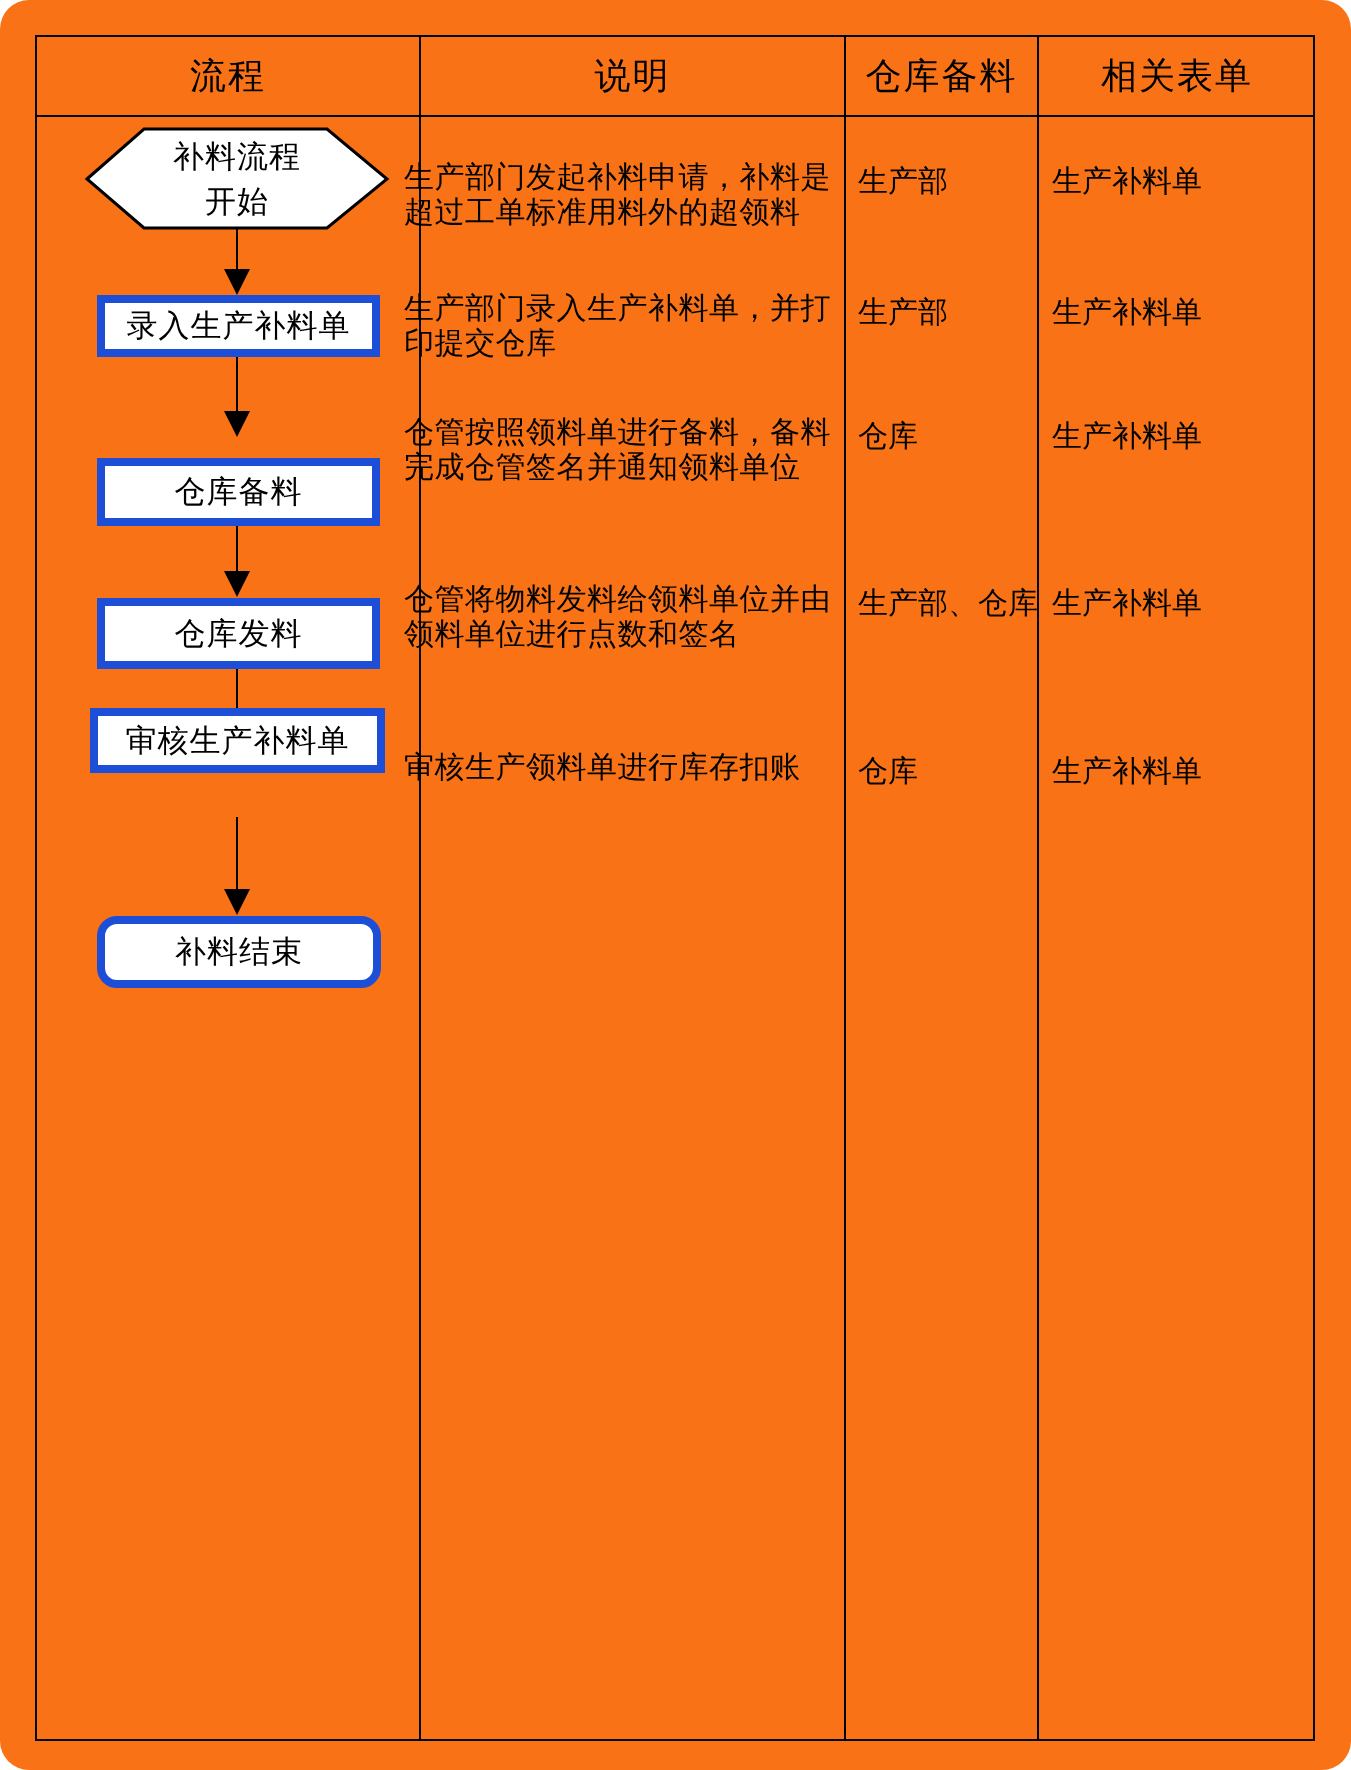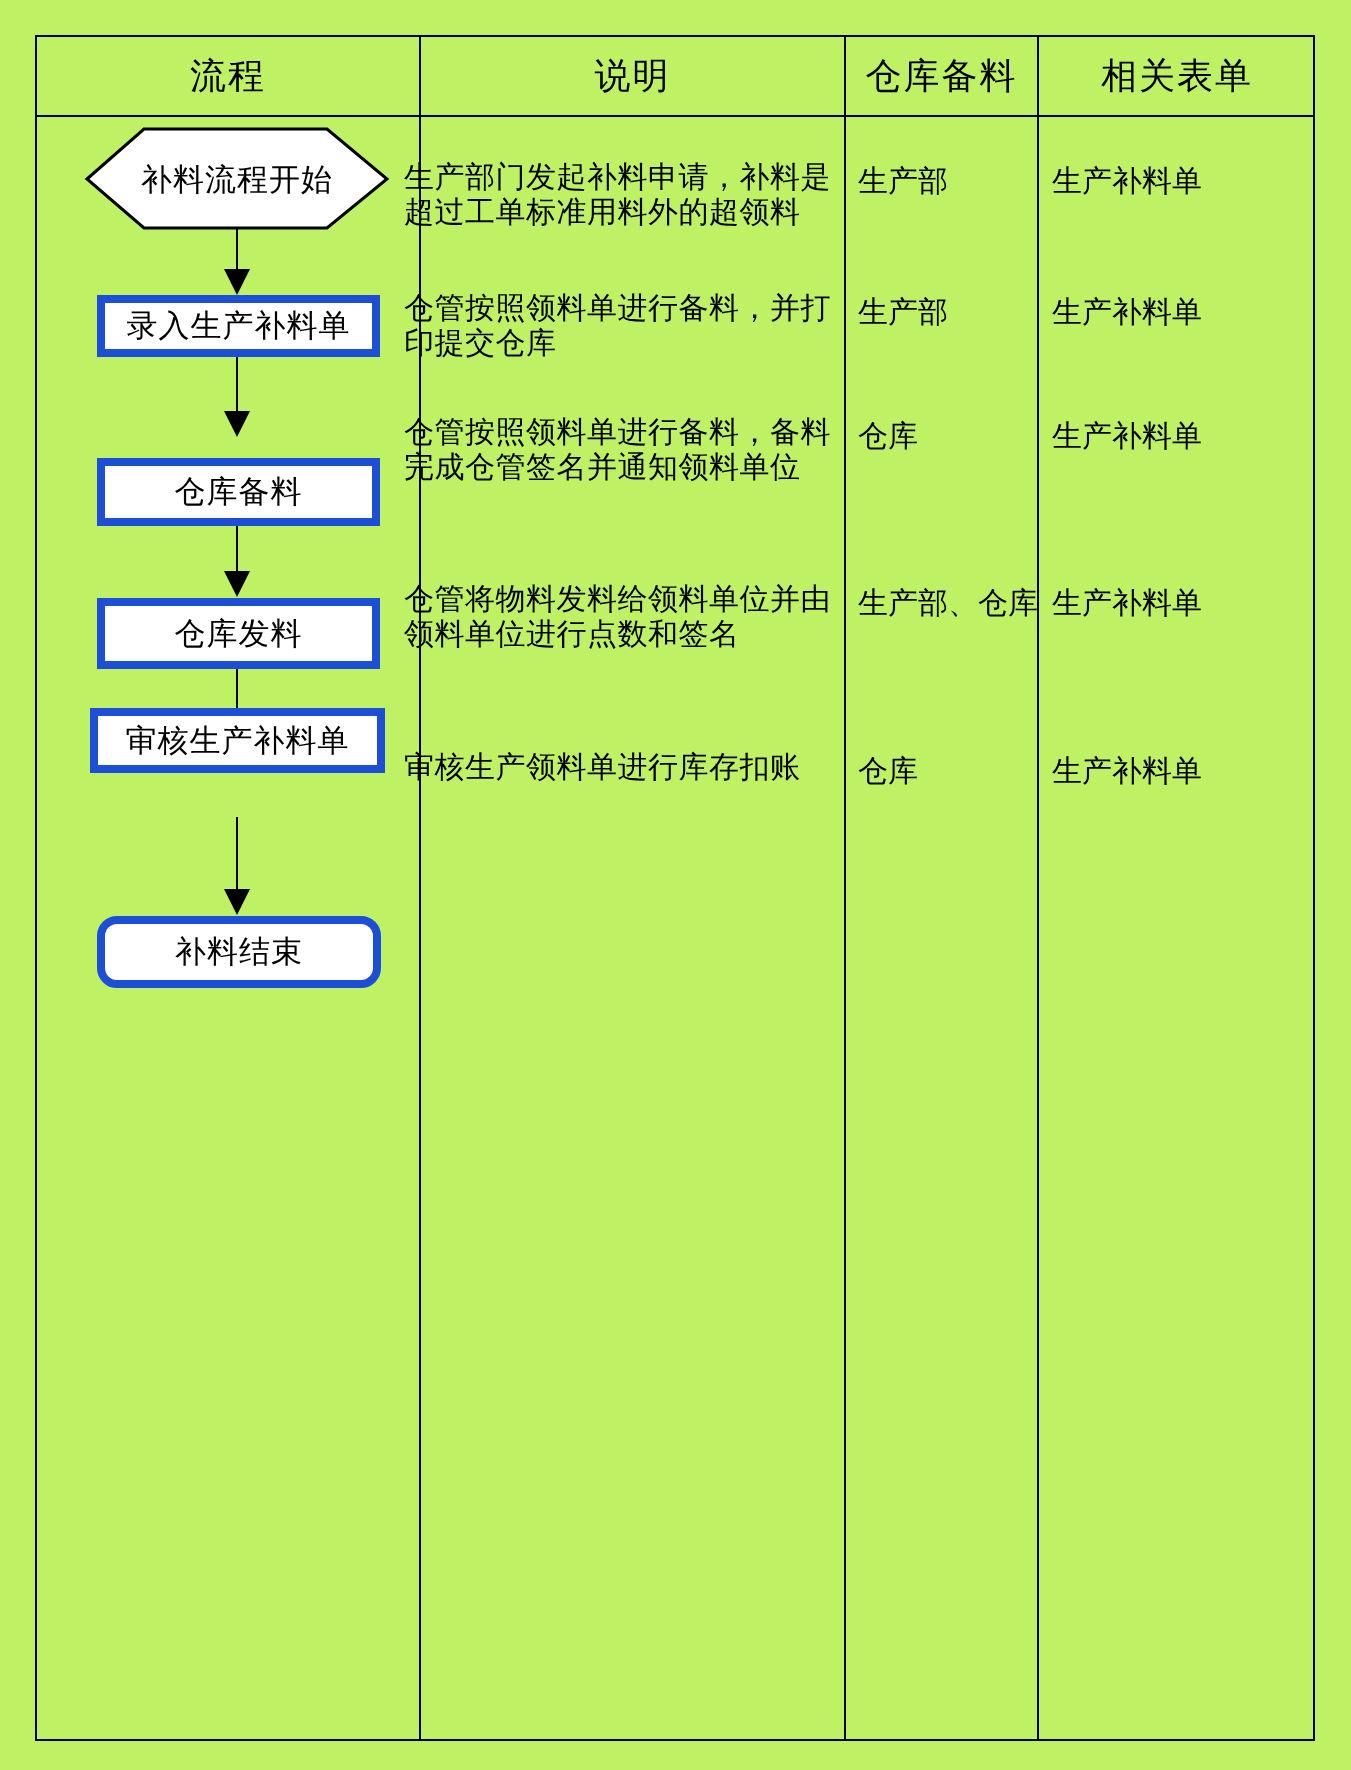--- a/index.html
+++ b/index.html
@@ -4,24 +4,25 @@
 <style>
   html, body {
     margin: 0;
     padding: 0;
     background: #ffffff;
   }
   .page {
     position: relative;
     width: 1351px;
     height: 1770px;
-    background: #bef264;
+    background: #f97316;
     font-family: "Liberation Serif", "DejaVu Serif", serif;
     color: #000000;
     overflow: hidden;
+    border-radius: 29px;
   }
   .table-frame {
     position: absolute;
     left: 35px;
     top: 35px;
     width: 1280px;
     height: 1706px;
     border: 2px solid #000000;
     box-sizing: border-box;
   }
@@ -83,21 +84,21 @@
     width: 306px;
     height: 105px;
   }
   .hex-text {
     position: absolute;
     left: 84px;
     top: 134px;
     width: 306px;
     height: 90px;
     display: flex;
-    flex-direction: row;
+    flex-direction: column;
     align-items: center;
     justify-content: center;
     font-size: 31px;
     letter-spacing: 1px;
     line-height: 45px;
     text-align: center;
   }
   .arrow-line {
     position: absolute;
     left: 236px;
@@ -193,21 +194,21 @@
   <div class="flow-box box-step2">仓库备料</div>
   <div class="flow-box box-step3">仓库发料</div>
   <div class="flow-box box-step4">审核生产补料单</div>
   <div class="flow-box box-end">补料结束</div>
 
   <div class="desc row1">生产部门发起补料申请，补料是
 超过工单标准用料外的超领料</div>
   <div class="dept row1">生产部</div>
   <div class="form row1">生产补料单</div>
 
-  <div class="desc row2">仓管按照领料单进行备料，并打
+  <div class="desc row2">生产部门录入生产补料单，并打
 印提交仓库</div>
   <div class="dept row2">生产部</div>
   <div class="form row2">生产补料单</div>
 
   <div class="desc row3">仓管按照领料单进行备料，备料
 完成仓管签名并通知领料单位</div>
   <div class="dept row3">仓库</div>
   <div class="form row3">生产补料单</div>
 
   <div class="desc row4">仓管将物料发料给领料单位并由

